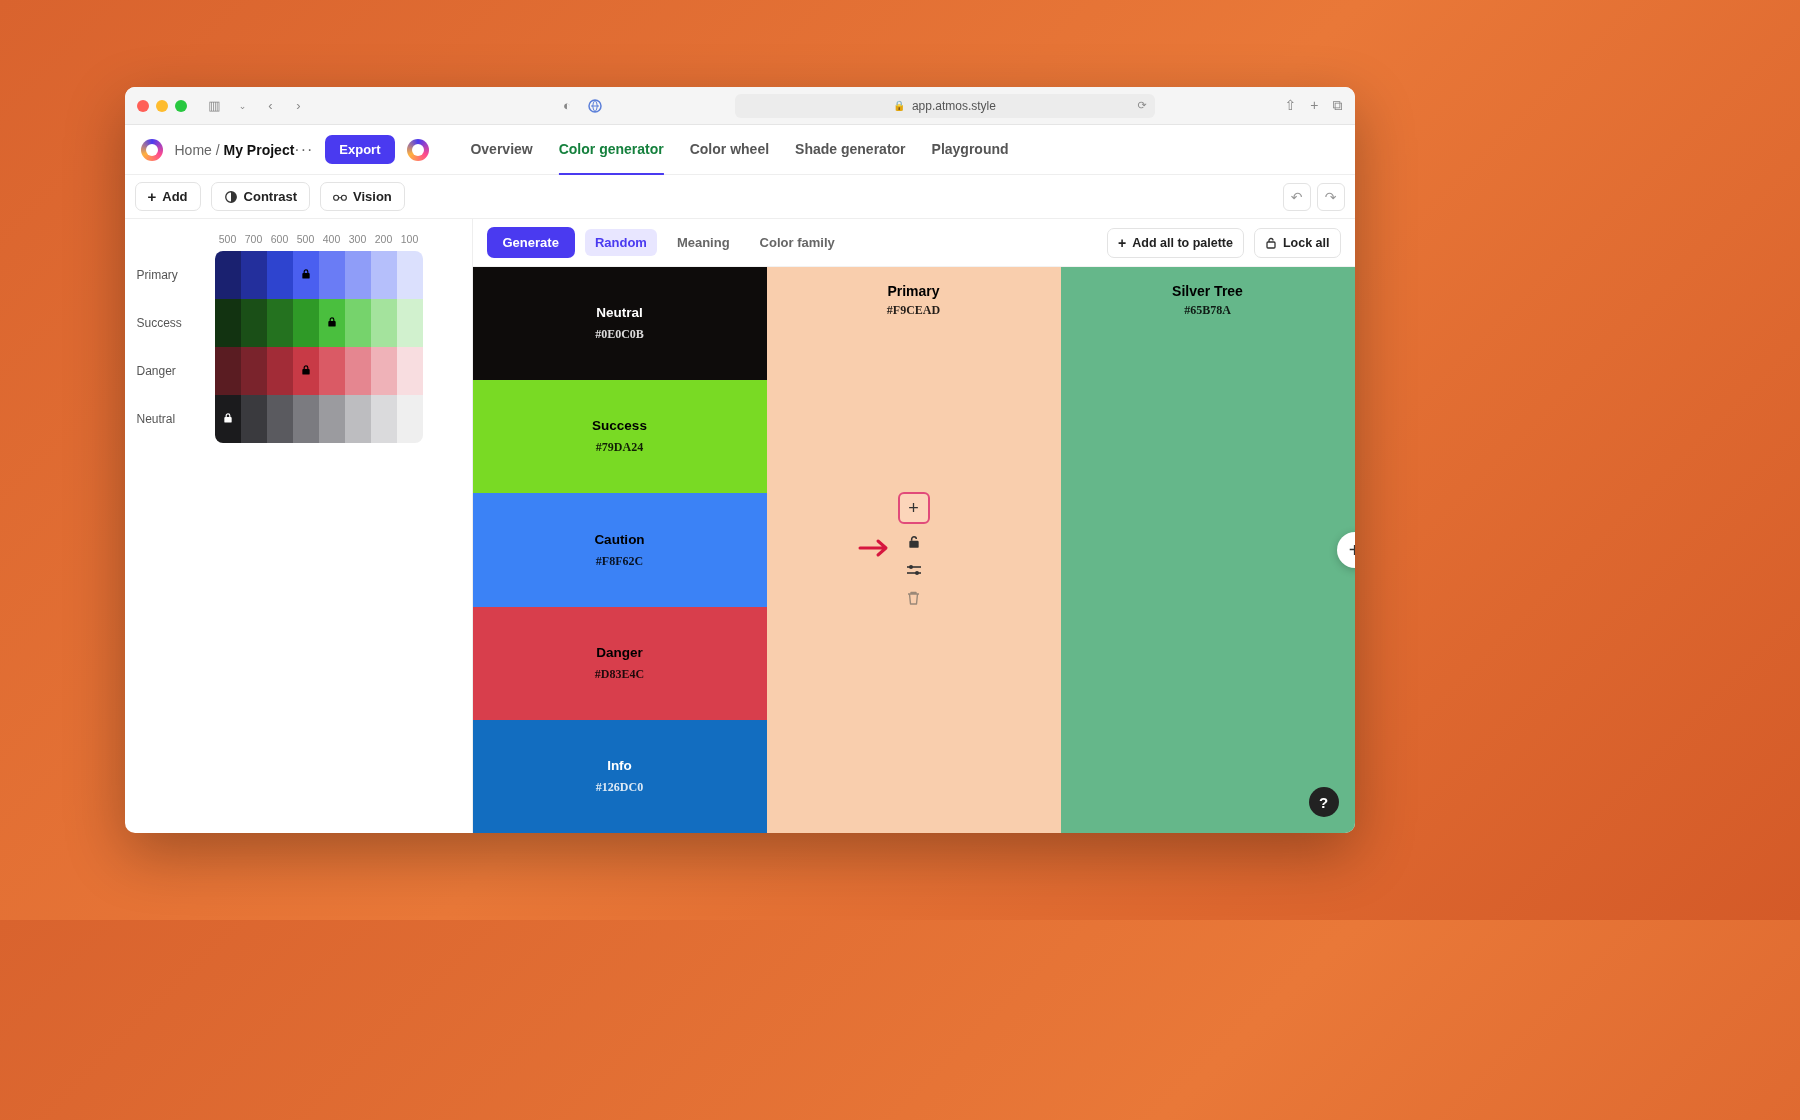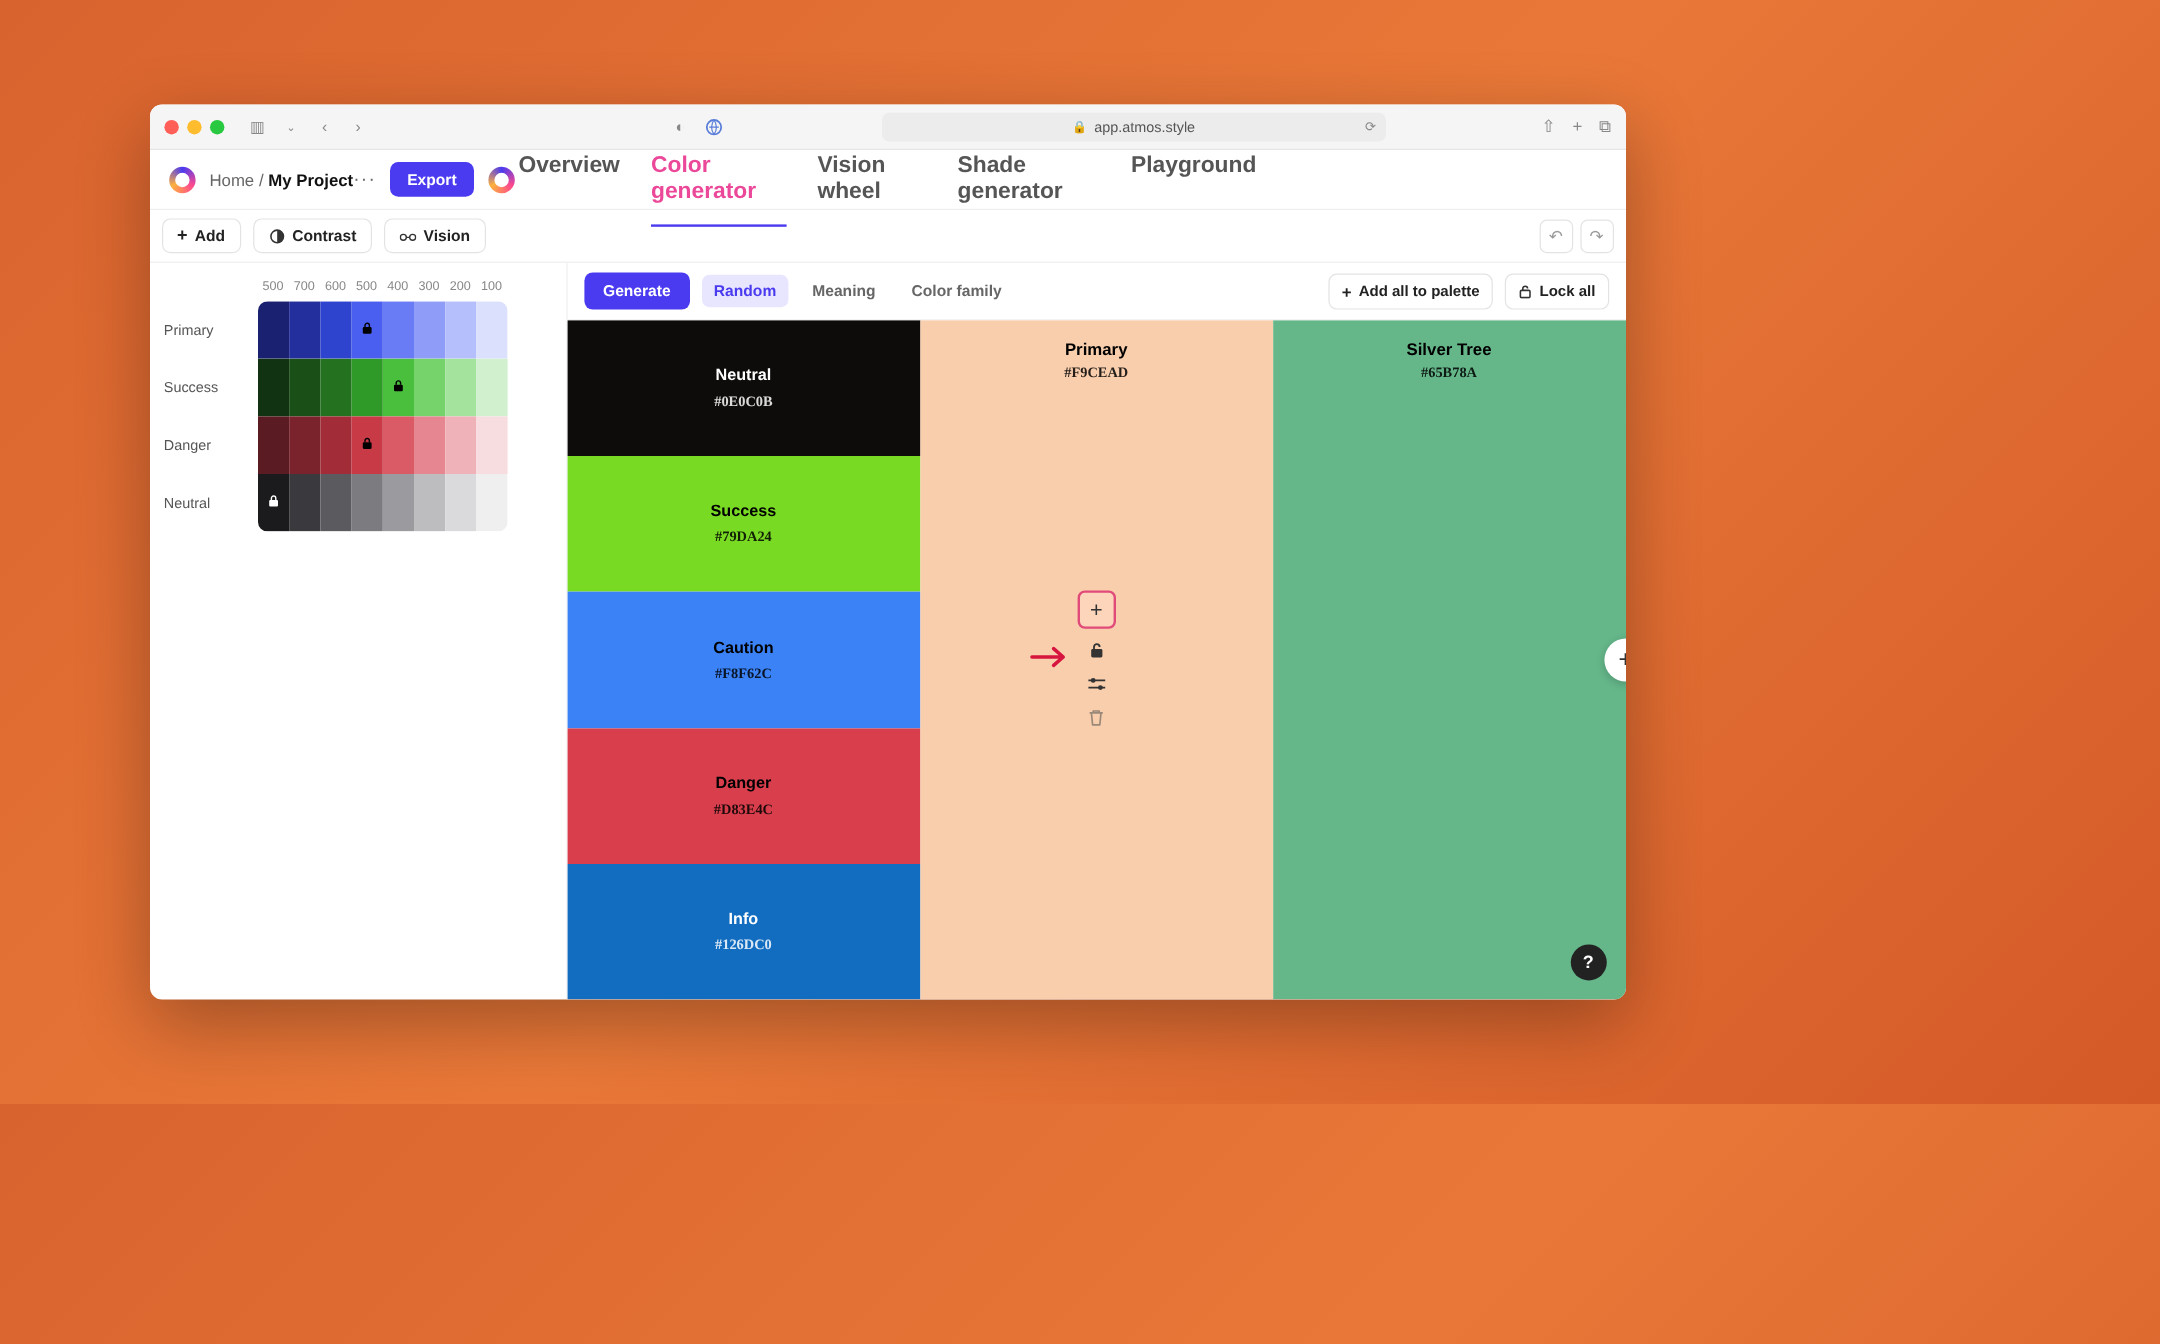--- a/index.html
+++ b/index.html
@@ -18,22 +18,22 @@
 .addr-box .reload { position: absolute; right: 8px; color: #888; font-size: 11px; }
 .chrome-right { display: flex; gap: 14px; color: #888; font-size: 14px; }
 
 
 .app-header { height: 50px; border-bottom: 1px solid #eee; display: flex; align-items: center; padding: 0 16px; }
 .logo { width: 22px; height: 22px; border-radius: 50%; background: conic-gradient(#4a3af0, #ff4a8d, #ffb13d, #4a3af0); margin-right: 12px; position: relative; }
 .logo::after { content: ''; position: absolute; inset: 5px; background: #fff; border-radius: 50%; }
 .crumb { font-size: 14px; color: #666; }
 .crumb b { color: #111; font-weight: 700; }
 .tabs { display: flex; gap: 26px; margin-left: auto; margin-right: auto; position: absolute; left: 50%; transform: translateX(-50%); }
-.tab { font-size: 19px; color: #555; font-weight: 600; padding: 16px 0; cursor: pointer; }
-.tab.active { color: #ec4899; border-bottom: 2px solid #4a3af0; }
+.tab { font-size: 14px; color: #555; font-weight: 600; padding: 16px 0; cursor: pointer; }
+.tab.active { color: #15803d; border-bottom: 2px solid #4a3af0; }
 .hdr-right { display: flex; align-items: center; gap: 12px; }
 .more { color: #666; font-size: 16px; letter-spacing: 1px; }
 .export-btn { background: #4a3af0; color: #fff; border: none; border-radius: 7px; padding: 7px 14px; font-size: 13px; font-weight: 600; }
 .avatar { width: 22px; height: 22px; border-radius: 50%; background: conic-gradient(#4a3af0, #ff4a8d, #ffb13d, #4a3af0); position: relative; }
 .avatar::after { content: ''; position: absolute; inset: 5px; background: #fff; border-radius: 50%; }
 
 
 .toolbar { height: 44px; border-bottom: 1px solid #eee; display: flex; align-items: center; padding: 0 10px; gap: 10px; }
 .tbtn { display: flex; align-items: center; gap: 6px; border: 1px solid #e3e3e3; background: #fff; border-radius: 7px; padding: 6px 12px; font-size: 13px; font-weight: 600; color: #222; }
 .tbtn svg, .tbtn .ico { width: 14px; height: 14px; }
@@ -119,21 +119,21 @@
   <div class="app-header">
     <div class="logo"></div>
     <div class="crumb">
       <span>Home</span>
       <span> / </span>
       <b>My Project</b>
     </div>
     <div class="tabs">
       <div class="tab">Overview</div>
       <div class="tab active">Color generator</div>
-      <div class="tab">Vision wheel</div>
+      <div class="tab">Color wheel</div>
       <div class="tab">Shade generator</div>
       <div class="tab">Playground</div>
     </div>
     <div class="hdr-right">
       <span class="more">···</span>
       <button class="export-btn">Export</button>
       <div class="avatar"></div>
     </div>
   </div>
 

